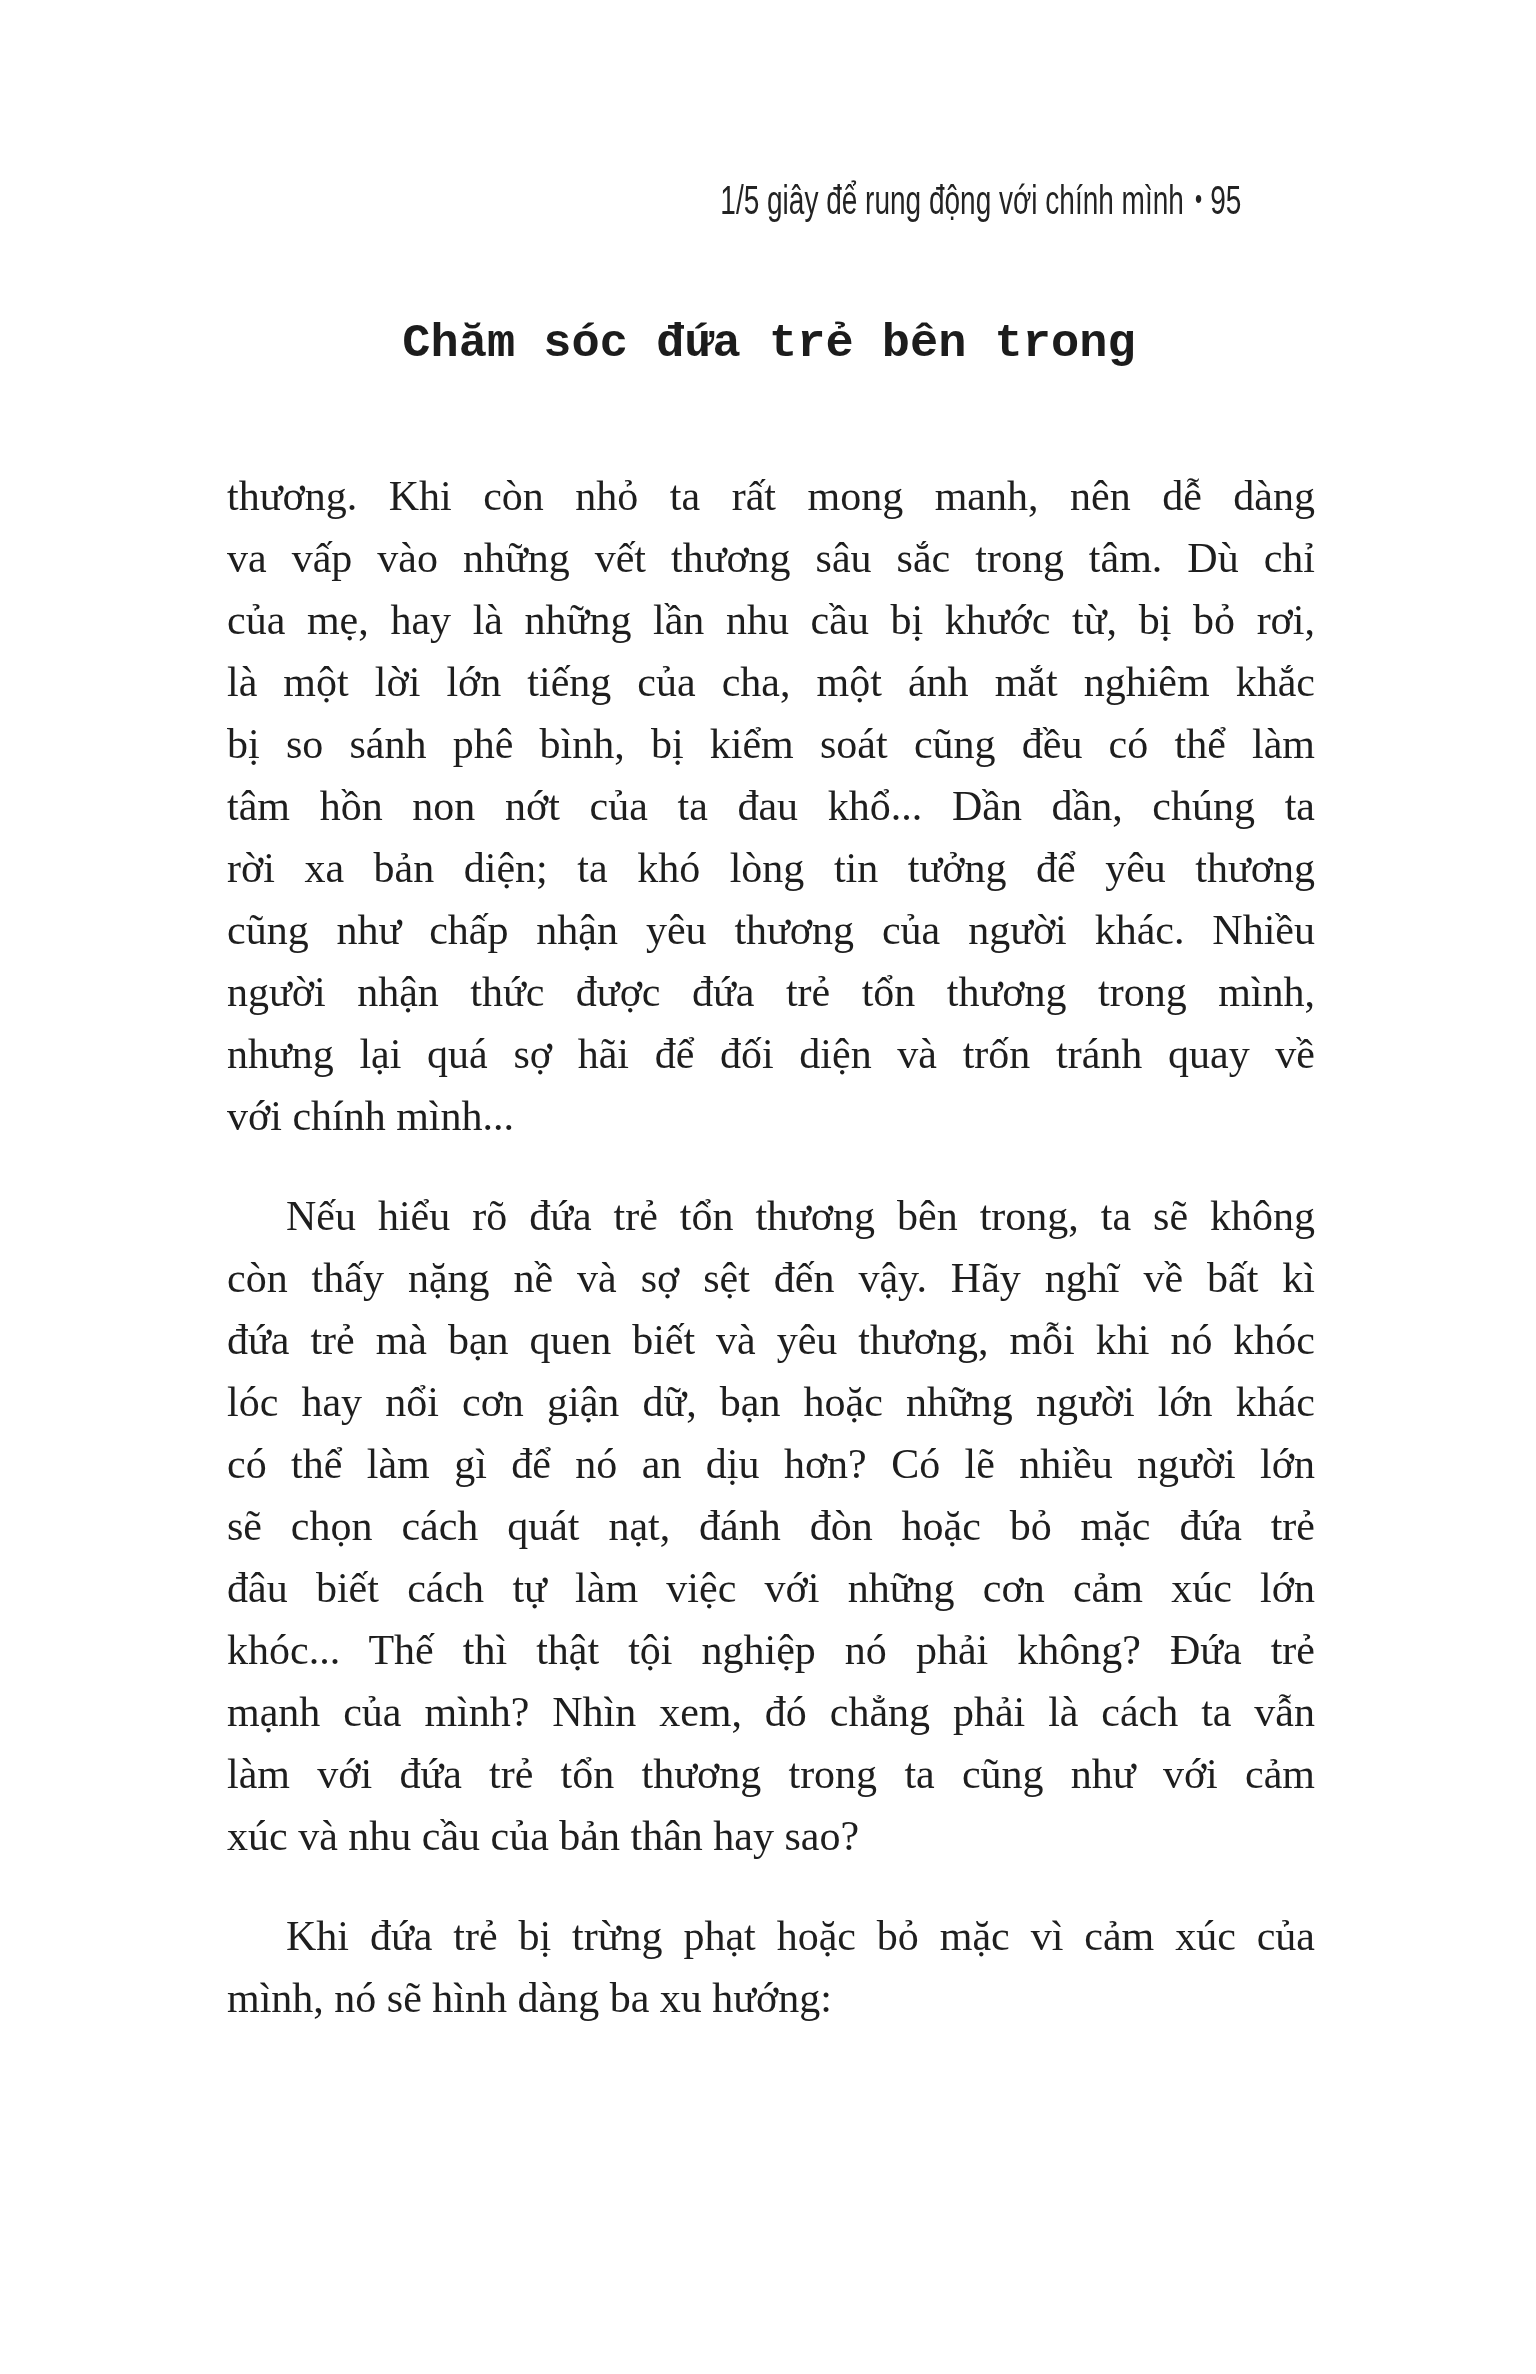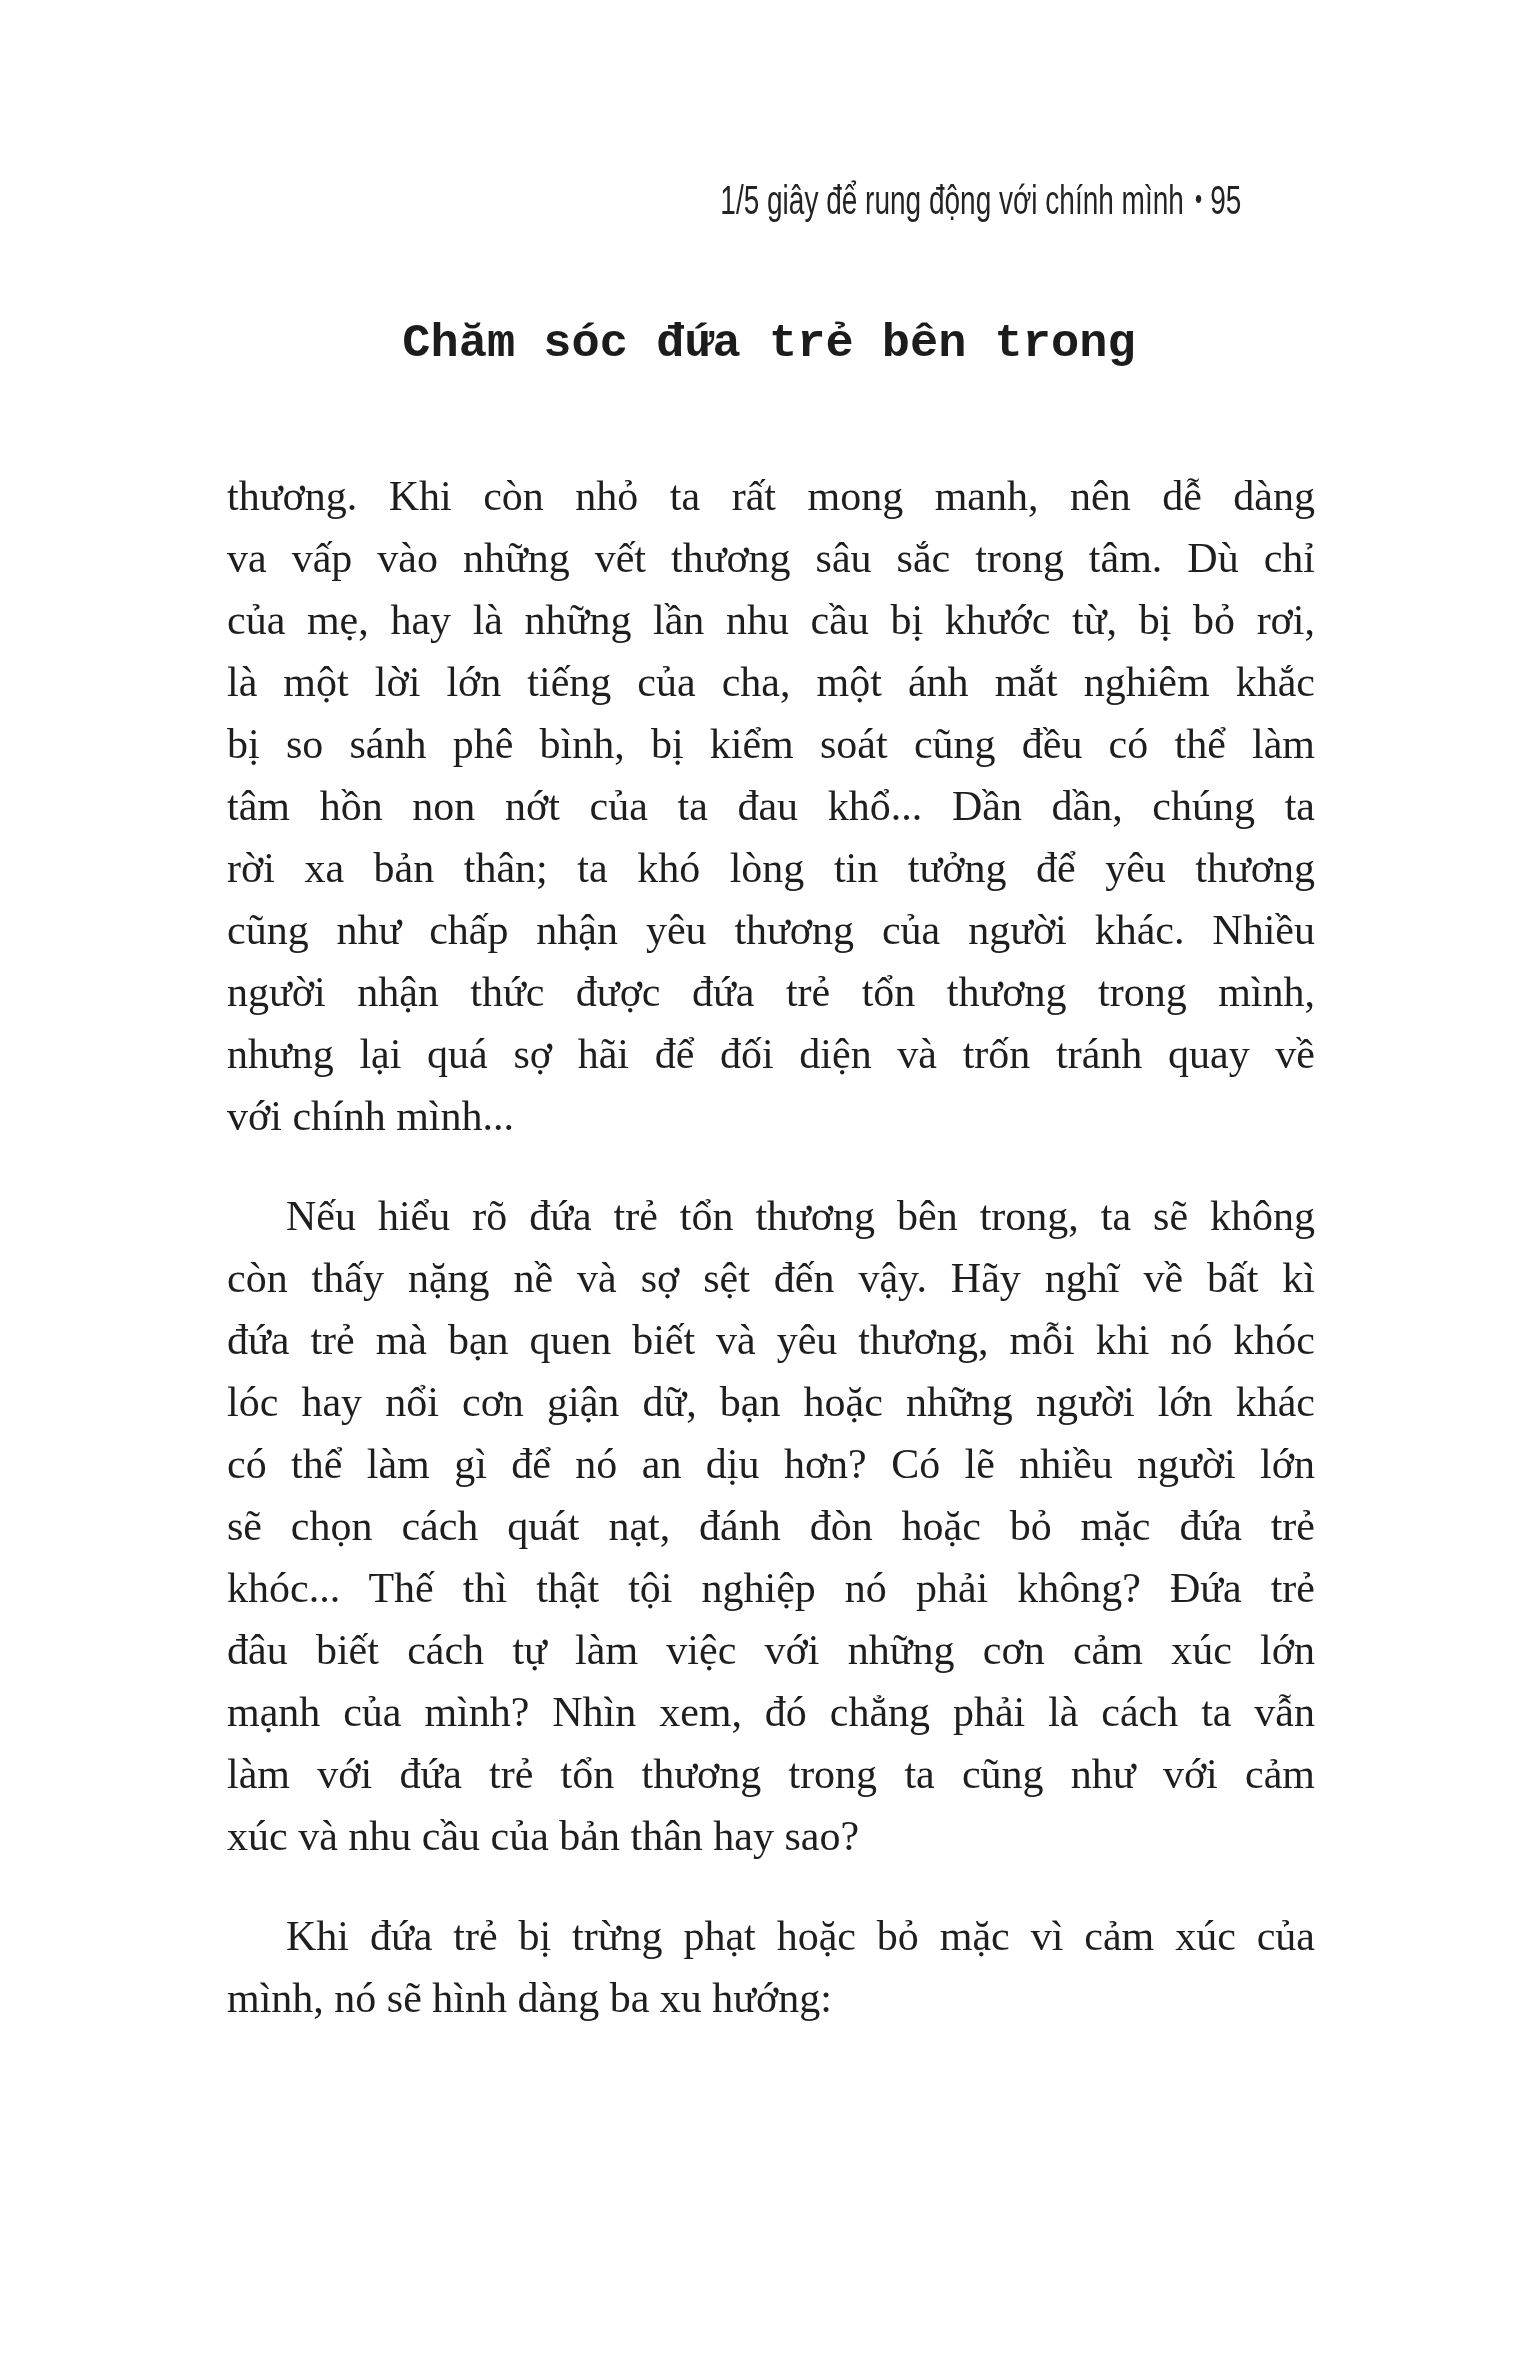--- a/index.html
+++ b/index.html
@@ -83,35 +83,35 @@
   <h1 class="chapter-title">Chăm sóc đứa trẻ bên trong</h1>
 
   <div class="body-text" id="body-text">
       <div class="paragraph">
         <div class="line">thương. Khi còn nhỏ ta rất mong manh, nên dễ dàng</div>
         <div class="line">va vấp vào những vết thương sâu sắc trong tâm. Dù chỉ</div>
         <div class="line">của mẹ, hay là những lần nhu cầu bị khước từ, bị bỏ rơi,</div>
         <div class="line">là một lời lớn tiếng của cha, một ánh mắt nghiêm khắc</div>
         <div class="line">bị so sánh phê bình, bị kiểm soát cũng đều có thể làm</div>
         <div class="line">tâm hồn non nớt của ta đau khổ... Dần dần, chúng ta</div>
-        <div class="line">rời xa bản thân; ta khó lòng tin tưởng để yêu thương</div>
+        <div class="line">rời xa bản diện; ta khó lòng tin tưởng để yêu thương</div>
         <div class="line">cũng như chấp nhận yêu thương của người khác. Nhiều</div>
         <div class="line">người nhận thức được đứa trẻ tổn thương trong mình,</div>
         <div class="line">nhưng lại quá sợ hãi để đối diện và trốn tránh quay về</div>
         <div class="line last">với chính mình...</div>
       </div>
       <div class="paragraph">
         <div class="line first">Nếu hiểu rõ đứa trẻ tổn thương bên trong, ta sẽ không</div>
         <div class="line">còn thấy nặng nề và sợ sệt đến vậy. Hãy nghĩ về bất kì</div>
         <div class="line">đứa trẻ mà bạn quen biết và yêu thương, mỗi khi nó khóc</div>
         <div class="line">lóc hay nổi cơn giận dữ, bạn hoặc những người lớn khác</div>
         <div class="line">có thể làm gì để nó an dịu hơn? Có lẽ nhiều người lớn</div>
         <div class="line">sẽ chọn cách quát nạt, đánh đòn hoặc bỏ mặc đứa trẻ</div>
+        <div class="line">đâu biết cách tự làm việc với những cơn cảm xúc lớn</div>
         <div class="line">khóc... Thế thì thật tội nghiệp nó phải không? Đứa trẻ</div>
-        <div class="line">đâu biết cách tự làm việc với những cơn cảm xúc lớn</div>
         <div class="line">mạnh của mình? Nhìn xem, đó chẳng phải là cách ta vẫn</div>
         <div class="line">làm với đứa trẻ tổn thương trong ta cũng như với cảm</div>
         <div class="line last">xúc và nhu cầu của bản thân hay sao?</div>
       </div>
       <div class="paragraph">
         <div class="line first">Khi đứa trẻ bị trừng phạt hoặc bỏ mặc vì cảm xúc của</div>
         <div class="line last">mình, nó sẽ hình dàng ba xu hướng:</div>
       </div>
     </div>
 

